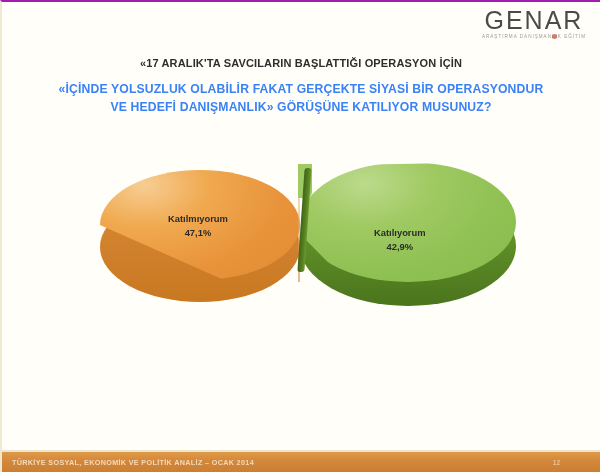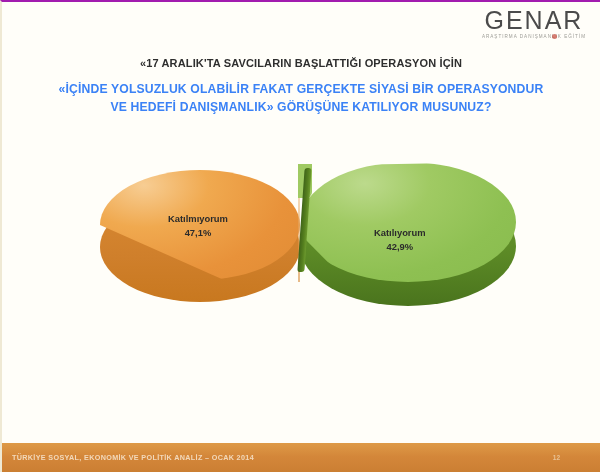--- a/index.html
+++ b/index.html
@@ -139,21 +139,21 @@
     color:#2b2b2b;
     line-height:1.45;
     white-space:nowrap;
   }
   .lbl-orange{left:86px;top:50px;}
   .lbl-green{left:292px;top:64px;}
 
   
   .footer{
     position:absolute;left:0;right:0;bottom:0;
-    height:29px;
+    height:20px;
     background:linear-gradient(180deg,#de9a47 0%,#d4873a 45%,#cb7f33 100%);
     display:flex;align-items:center;
     box-sizing:border-box;
     padding:0 10px;
   }
   .footer-text{
     font-size:7.2px;
     font-weight:bold;
     color:#f6e2c8;
     letter-spacing:.35px;

